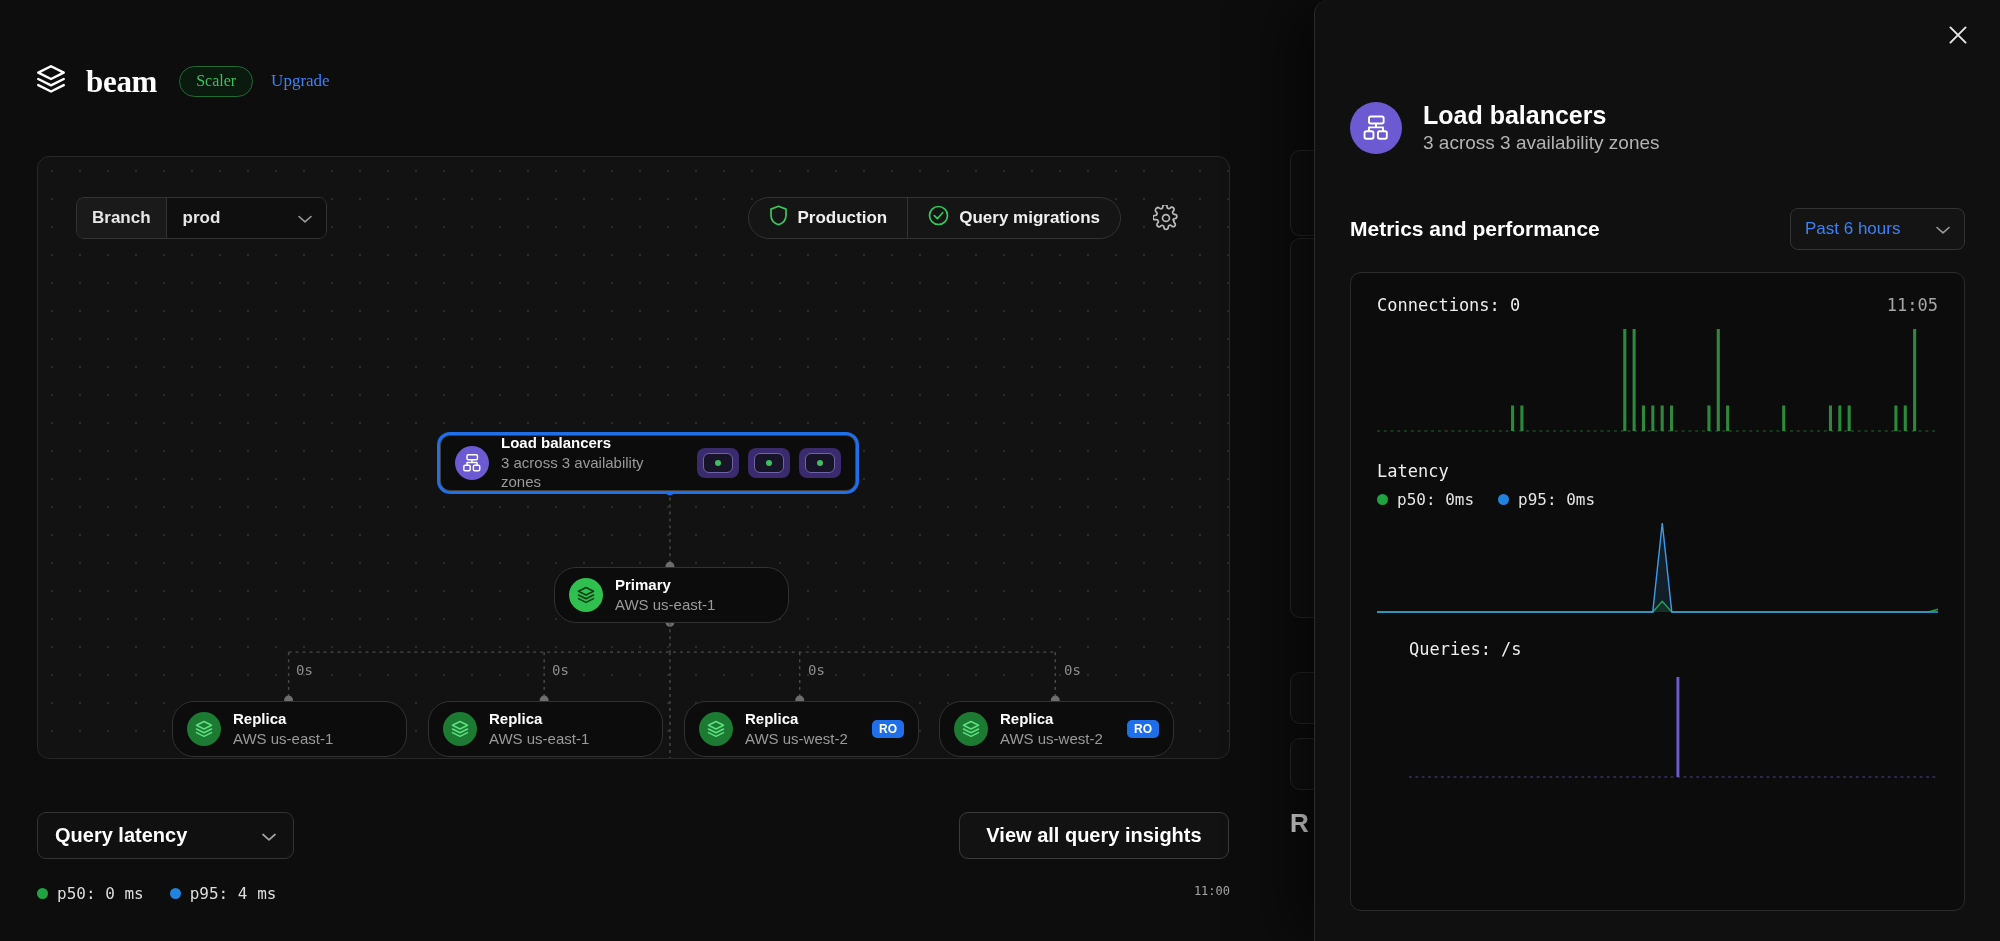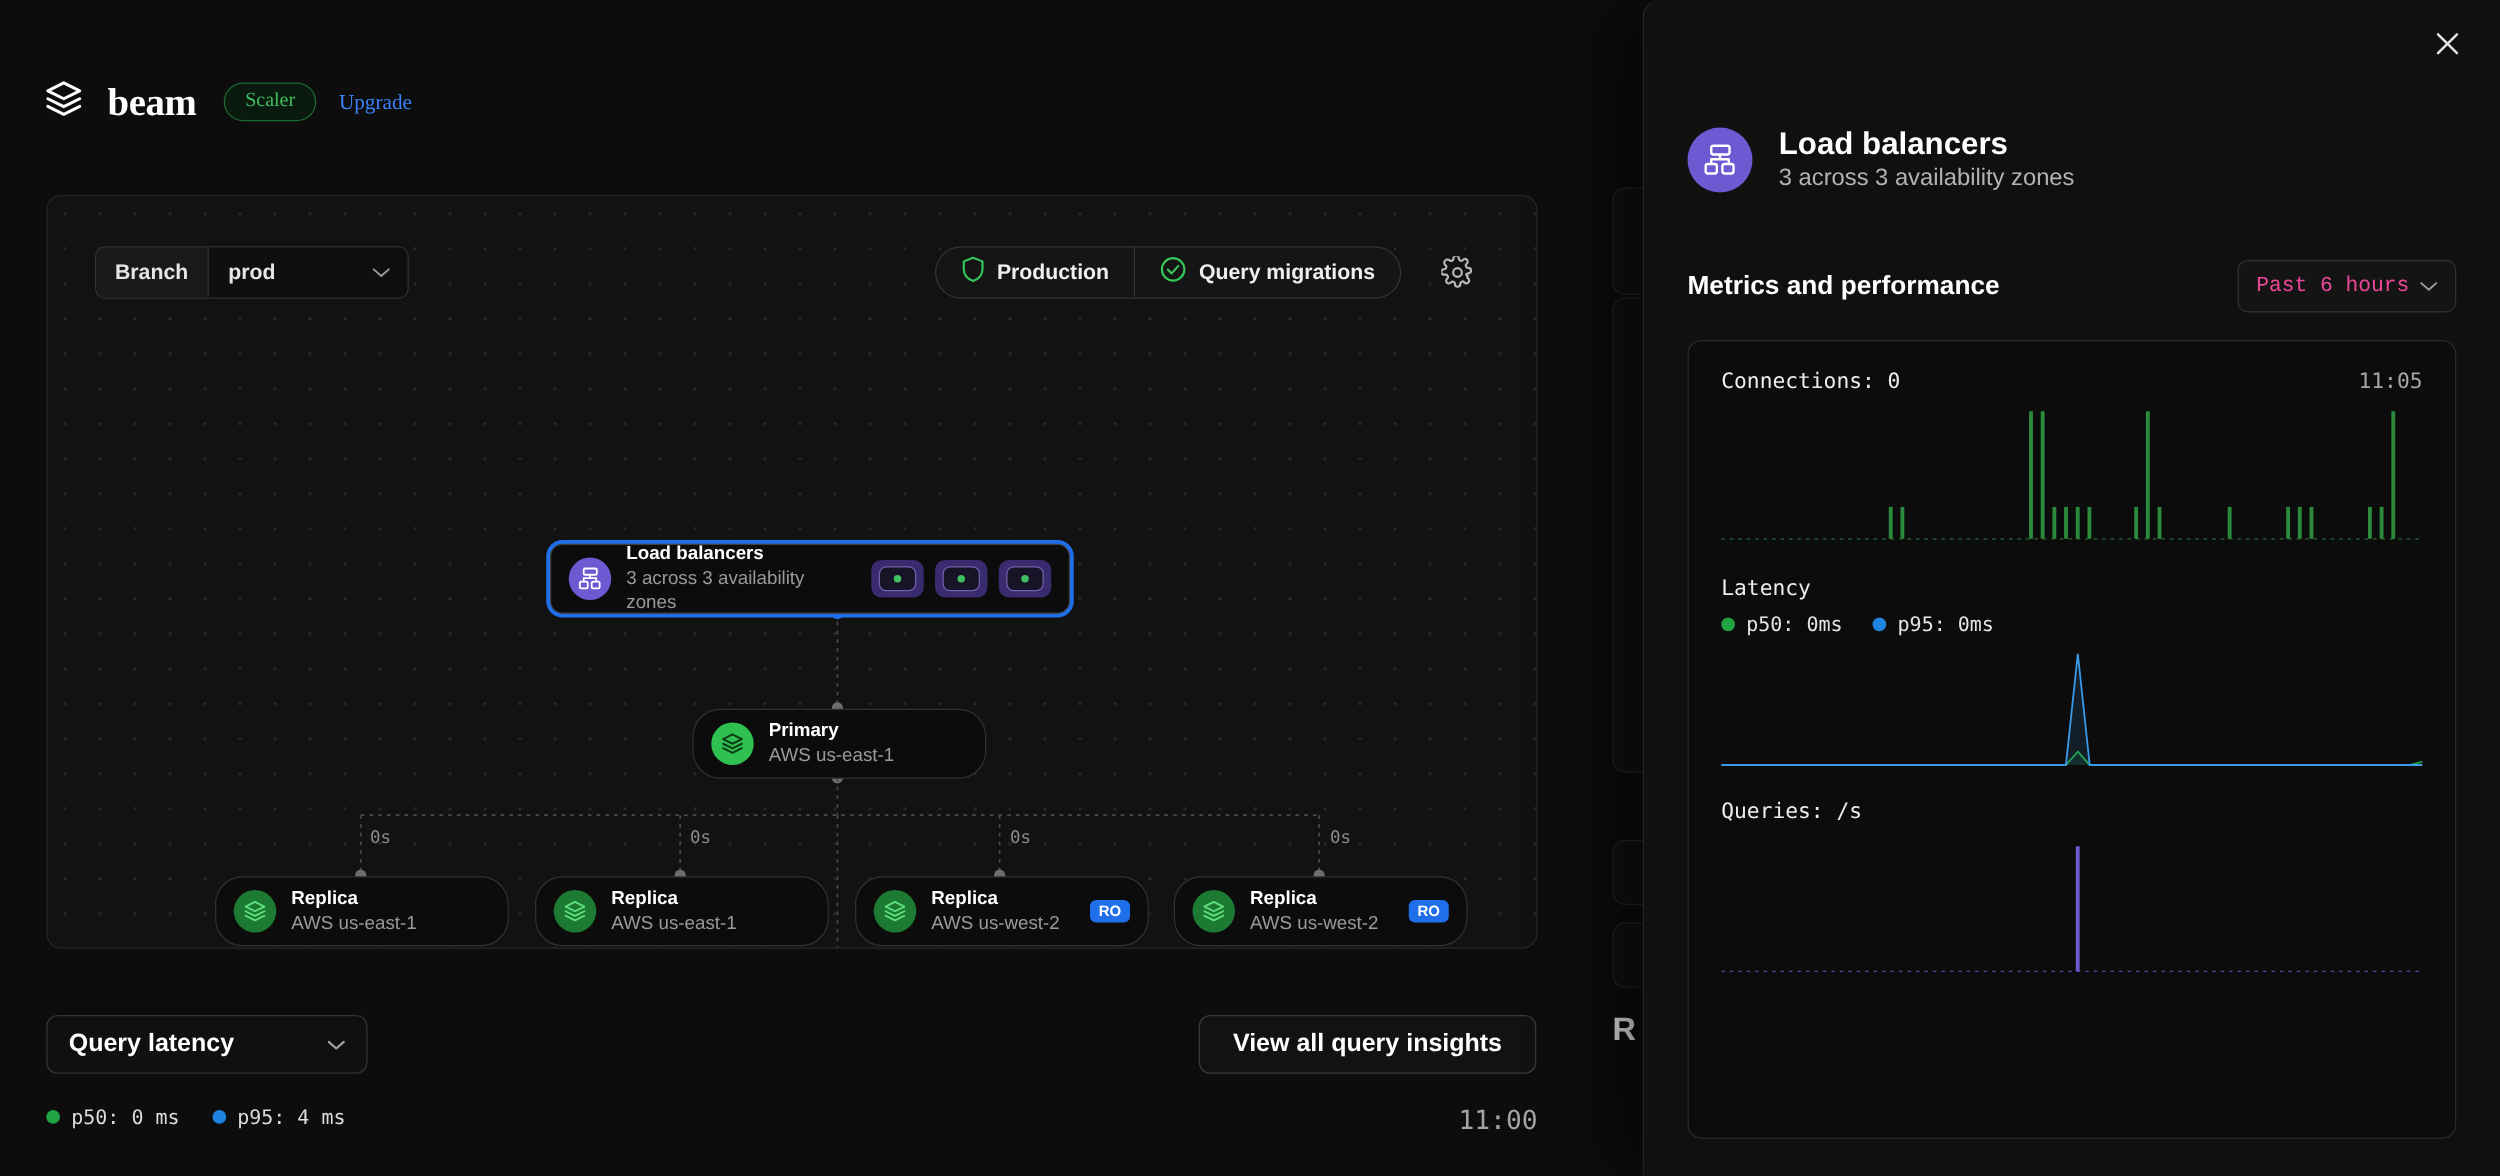--- a/index.html
+++ b/index.html
@@ -151,21 +151,21 @@
 
   #view-insights-btn {
     position: absolute; left: 959px; top: 812px;
     width: 270px; height: 47px;
     border: 1px solid #3a3a3a; border-radius: 9px; background: #121212;
     display: flex; align-items: center; justify-content: center;
     font-size: 20px; font-weight: 700; color: #ffffff; cursor: pointer;
   }
   #bottom-timestamp {
     position: absolute; right: 770px; top: 884px;
-    font-family: "DejaVu Sans Mono", monospace; font-size: 21px; color: #a4a4a4;
+    font-family: "DejaVu Sans Mono", monospace; font-size: 12px; color: #a4a4a4;
   }
 
   
   .ghost-card {
     position: absolute; border: 1px solid #2a2a2a; border-radius: 10px;
     background: #111;
   }
   #ghost-letter {
     position: absolute; left: 1290px; top: 808px;
     font-size: 26px; font-weight: 700; color: #efefef;
@@ -197,21 +197,21 @@
   #metrics-head {
     position: absolute; left: 35px; right: 35px; top: 208px;
     display: flex; align-items: center; justify-content: space-between;
   }
   #metrics-title { font-size: 21px; font-weight: 700; color: #fff; }
   #range-select {
     width: 175px; height: 42px; border: 1px solid #333; border-radius: 8px;
     background: #141414; display: flex; align-items: center;
     justify-content: space-between; padding: 0 14px; cursor: pointer;
   }
-  #range-value { font-size: 17px; color: #ec4899; font-family: Liberation Mono, monospace; }
+  #range-value { font-size: 17px; color: #3b82f6; }
 
   #metrics-card {
     position: absolute; left: 35px; right: 35px; top: 272px; bottom: 30px;
     border: 1px solid #2b2b2b; border-radius: 11px; background: #0c0c0c;
     padding: 22px 26px;
   }
   .metric-block { position: relative; }
   .metric-header {
     display: flex; align-items: baseline; justify-content: space-between;
     font-family: "DejaVu Sans Mono", monospace; font-size: 17px; color: #ededed;
@@ -531,21 +531,21 @@
         </span>
       </div>
       <svg class="chart-svg" id="chart-latency" viewBox="0 0 580 100" preserveAspectRatio="none" style="height:100px; margin-top:8px;">
           <path d="M0,95 L0.00,95.00 L9.83,95.00 L19.66,95.00 L29.49,95.00 L39.32,95.00 L49.15,95.00 L58.98,95.00 L68.81,95.00 L78.64,95.00 L88.47,95.00 L98.31,95.00 L108.14,95.00 L117.97,95.00 L127.80,95.00 L137.63,95.00 L147.46,95.00 L157.29,95.00 L167.12,95.00 L176.95,95.00 L186.78,95.00 L196.61,95.00 L206.44,95.00 L216.27,95.00 L226.10,95.00 L235.93,95.00 L245.76,95.00 L255.59,95.00 L265.42,95.00 L275.25,95.00 L285.08,95.00 L294.92,84.32 L304.75,95.00 L314.58,95.00 L324.41,95.00 L334.24,95.00 L344.07,95.00 L353.90,95.00 L363.73,95.00 L373.56,95.00 L383.39,95.00 L393.22,95.00 L403.05,95.00 L412.88,95.00 L422.71,95.00 L432.54,95.00 L442.37,95.00 L452.20,95.00 L462.03,95.00 L471.86,95.00 L481.69,95.00 L491.53,95.00 L501.36,95.00 L511.19,95.00 L521.02,95.00 L530.85,95.00 L540.68,95.00 L550.51,95.00 L560.34,95.00 L570.17,95.00 L580.00,92.33 L580,95 Z" fill="#21a341" opacity=".13"></path>
           <path d="M0.00,95.00 L9.83,95.00 L19.66,95.00 L29.49,95.00 L39.32,95.00 L49.15,95.00 L58.98,95.00 L68.81,95.00 L78.64,95.00 L88.47,95.00 L98.31,95.00 L108.14,95.00 L117.97,95.00 L127.80,95.00 L137.63,95.00 L147.46,95.00 L157.29,95.00 L167.12,95.00 L176.95,95.00 L186.78,95.00 L196.61,95.00 L206.44,95.00 L216.27,95.00 L226.10,95.00 L235.93,95.00 L245.76,95.00 L255.59,95.00 L265.42,95.00 L275.25,95.00 L285.08,95.00 L294.92,84.32 L304.75,95.00 L314.58,95.00 L324.41,95.00 L334.24,95.00 L344.07,95.00 L353.90,95.00 L363.73,95.00 L373.56,95.00 L383.39,95.00 L393.22,95.00 L403.05,95.00 L412.88,95.00 L422.71,95.00 L432.54,95.00 L442.37,95.00 L452.20,95.00 L462.03,95.00 L471.86,95.00 L481.69,95.00 L491.53,95.00 L501.36,95.00 L511.19,95.00 L521.02,95.00 L530.85,95.00 L540.68,95.00 L550.51,95.00 L560.34,95.00 L570.17,95.00 L580.00,92.33" fill="none" stroke="#21a341" stroke-width="1.5"></path>
           <path d="M0,95 L0.00,95.00 L9.83,95.00 L19.66,95.00 L29.49,95.00 L39.32,95.00 L49.15,95.00 L58.98,95.00 L68.81,95.00 L78.64,95.00 L88.47,95.00 L98.31,95.00 L108.14,95.00 L117.97,95.00 L127.80,95.00 L137.63,95.00 L147.46,95.00 L157.29,95.00 L167.12,95.00 L176.95,95.00 L186.78,95.00 L196.61,95.00 L206.44,95.00 L216.27,95.00 L226.10,95.00 L235.93,95.00 L245.76,95.00 L255.59,95.00 L265.42,95.00 L275.25,95.00 L285.08,95.00 L294.92,6.00 L304.75,95.00 L314.58,95.00 L324.41,95.00 L334.24,95.00 L344.07,95.00 L353.90,95.00 L363.73,95.00 L373.56,95.00 L383.39,95.00 L393.22,95.00 L403.05,95.00 L412.88,95.00 L422.71,95.00 L432.54,95.00 L442.37,95.00 L452.20,95.00 L462.03,95.00 L471.86,95.00 L481.69,95.00 L491.53,95.00 L501.36,95.00 L511.19,95.00 L521.02,95.00 L530.85,95.00 L540.68,95.00 L550.51,95.00 L560.34,95.00 L570.17,95.00 L580.00,95.00 L580,95 Z" fill="#3b9ae8" opacity=".13"></path>
           <path d="M0.00,95.00 L9.83,95.00 L19.66,95.00 L29.49,95.00 L39.32,95.00 L49.15,95.00 L58.98,95.00 L68.81,95.00 L78.64,95.00 L88.47,95.00 L98.31,95.00 L108.14,95.00 L117.97,95.00 L127.80,95.00 L137.63,95.00 L147.46,95.00 L157.29,95.00 L167.12,95.00 L176.95,95.00 L186.78,95.00 L196.61,95.00 L206.44,95.00 L216.27,95.00 L226.10,95.00 L235.93,95.00 L245.76,95.00 L255.59,95.00 L265.42,95.00 L275.25,95.00 L285.08,95.00 L294.92,6.00 L304.75,95.00 L314.58,95.00 L324.41,95.00 L334.24,95.00 L344.07,95.00 L353.90,95.00 L363.73,95.00 L373.56,95.00 L383.39,95.00 L393.22,95.00 L403.05,95.00 L412.88,95.00 L422.71,95.00 L432.54,95.00 L442.37,95.00 L452.20,95.00 L462.03,95.00 L471.86,95.00 L481.69,95.00 L491.53,95.00 L501.36,95.00 L511.19,95.00 L521.02,95.00 L530.85,95.00 L540.68,95.00 L550.51,95.00 L560.34,95.00 L570.17,95.00 L580.00,95.00" fill="none" stroke="#3b9ae8" stroke-width="1.5"></path>
         </svg>
     </div>
 
-    <div class="metric-block" style="margin-top:22px;">
+    <div class="metric-block" style="margin-top:22px;margin-left:32px;">
       <div class="metric-title-plain">Queries: /s</div>
       <svg class="chart-svg" id="chart-queries" viewBox="0 0 580 108" preserveAspectRatio="none" style="height:108px; margin-top:14px;">
           <line x1="0" y1="104" x2="580" y2="104" stroke="#6b5ad1" stroke-width="1" stroke-dasharray="3 4" opacity=".75"></line>
           <rect x="293.23" y="4.00" width="3.2" height="100.00" fill="#6b5ad1"></rect>
         </svg>
     </div>
   </div>
 </div>
 
 </body></html>

